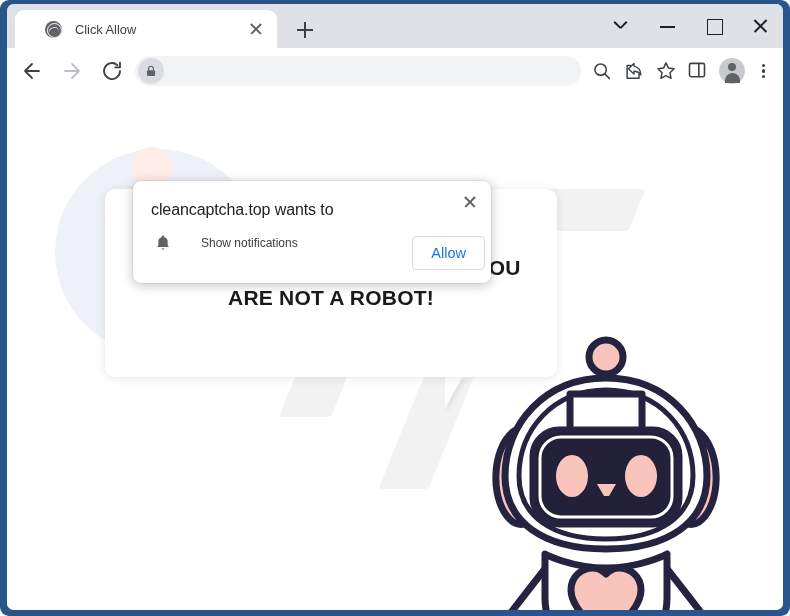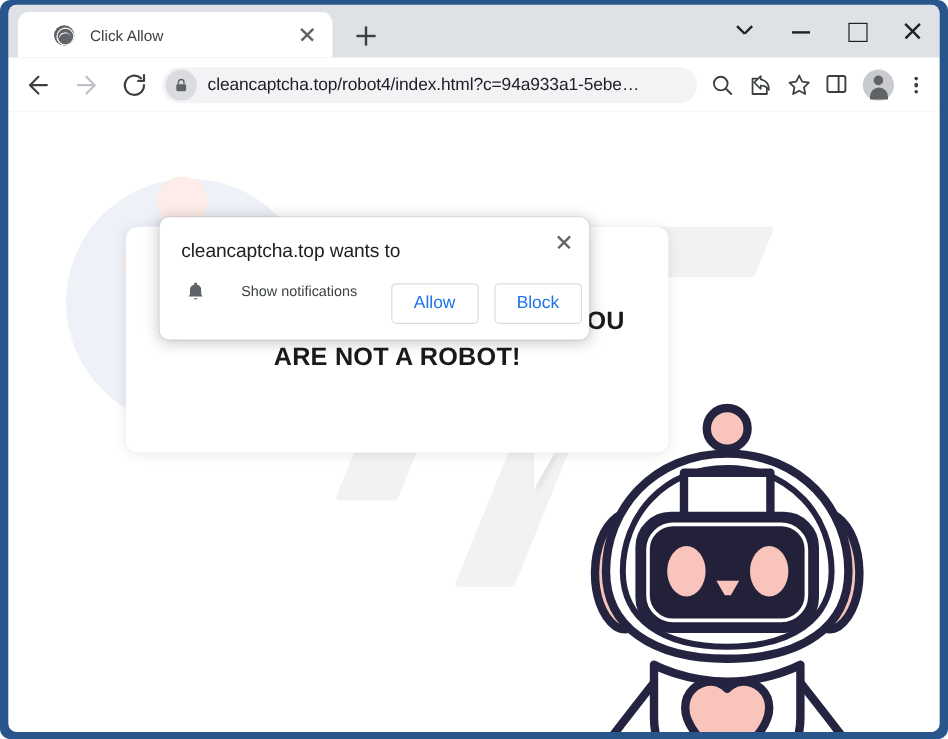--- a/index.html
+++ b/index.html
@@ -369,21 +369,20 @@
         </svg>
       </div>
 
       <div class="omnibox">
         <span class="lock-chip">
           <svg width="14" height="14" viewBox="0 0 24 24">
             <rect x="5" y="10.5" width="14" height="10" rx="2" fill="#5f6368"></rect>
             <path d="M8 10.5V7.8a4 4 0 0 1 8 0v2.7" fill="none" stroke="#5f6368" stroke-width="2"></path>
           </svg>
         </span>
-        <span class="url-text">cleancaptcha.top/robot4/index.html?c=94a933a1-5ebe…</span>
       </div>
 
       <div class="tb-icon">
         <svg width="22" height="22" viewBox="0 0 24 24">
           <circle cx="10.5" cy="10.5" r="6.2" fill="none" stroke="#3c4043" stroke-width="1.7"></circle>
           <path d="M15.2 15.2 20 20" stroke="#3c4043" stroke-width="1.7" stroke-linecap="round"></path>
         </svg>
       </div>
 
       <div class="tb-icon">
@@ -482,19 +481,18 @@
           <span class="perm-bell">
             <svg width="20" height="20" viewBox="0 0 24 24">
               <path d="M12 3a1.6 1.6 0 0 1 1.6 1.6v.5A5.6 5.6 0 0 1 17.6 11v3.6l1.4 2.2H5l1.4-2.2V11a5.6 5.6 0 0 1 4-5.9v-.5A1.6 1.6 0 0 1 12 3z" fill="#5f6368"></path>
               <path d="M10.1 18.6a2 2 0 0 0 3.8 0z" fill="#5f6368"></path>
             </svg>
           </span>
           <span class="perm-row-label">Show notifications</span>
         </div>
         <div class="perm-actions">
           <button class="perm-btn">Allow</button>
-          <button class="perm-btn">Block</button>
         </div>
       </div>
 
     </div>
   </div>
 </div>
 
 </body></html>

